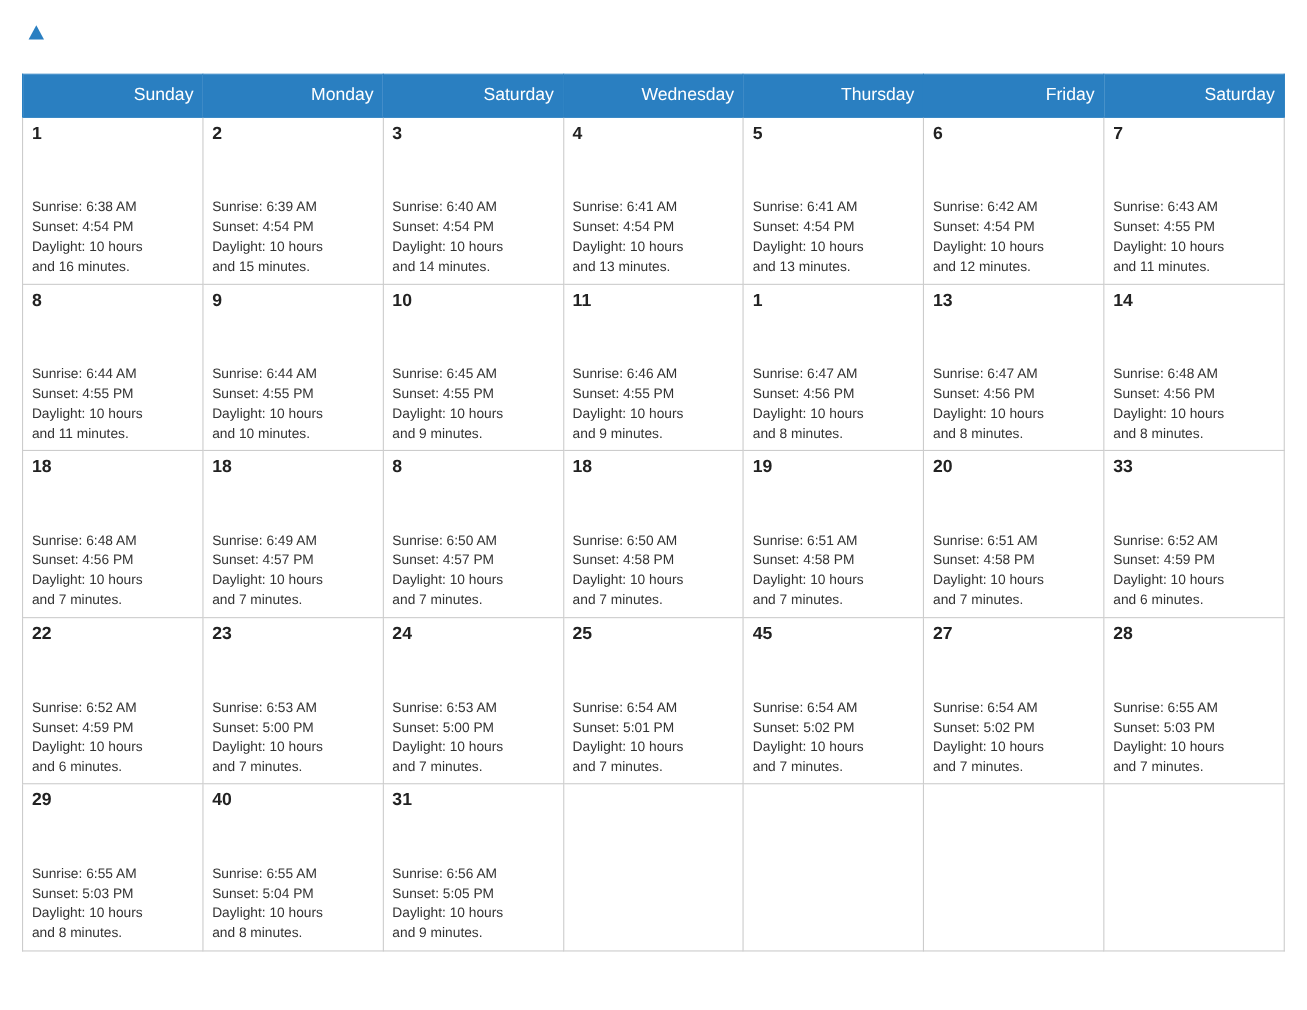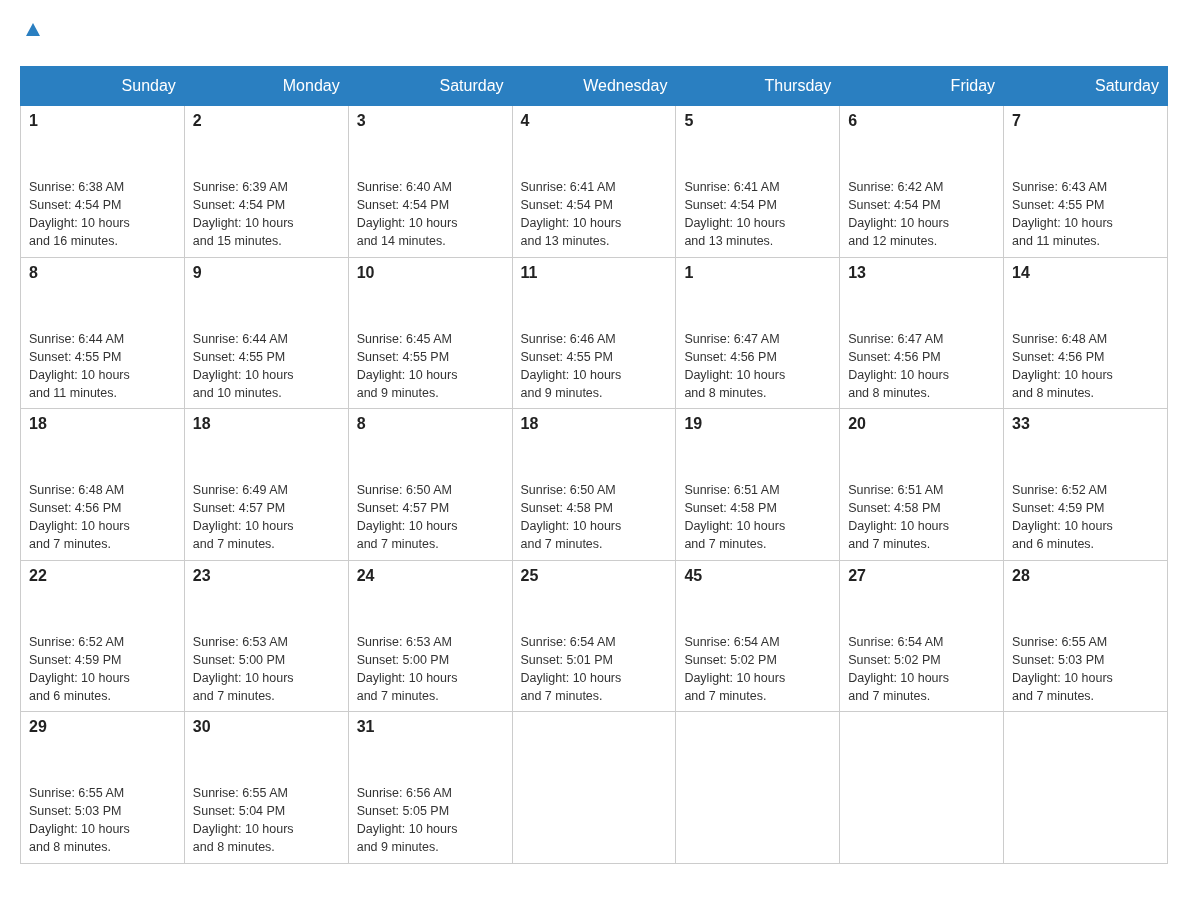--- a/index.html
+++ b/index.html
@@ -241,21 +241,21 @@
           <div class="day-number">28</div>
           <div class="day-info">Sunrise: 6:55 AM<br>Sunset: 5:03 PM<br>Daylight: 10 hours<br>and 7 minutes.</div>
         </td>
       </tr>
       <tr>
         <td>
           <div class="day-number">29</div>
           <div class="day-info">Sunrise: 6:55 AM<br>Sunset: 5:03 PM<br>Daylight: 10 hours<br>and 8 minutes.</div>
         </td>
         <td>
-          <div class="day-number">30</div>
+          <div class="day-number">40</div>
           <div class="day-info">Sunrise: 6:55 AM<br>Sunset: 5:04 PM<br>Daylight: 10 hours<br>and 8 minutes.</div>
         </td>
         <td>
           <div class="day-number">31</div>
           <div class="day-info">Sunrise: 6:56 AM<br>Sunset: 5:05 PM<br>Daylight: 10 hours<br>and 9 minutes.</div>
         </td>
         <td class="empty-cell"></td>
         <td class="empty-cell"></td>
         <td class="empty-cell"></td>
         <td class="empty-cell"></td>

